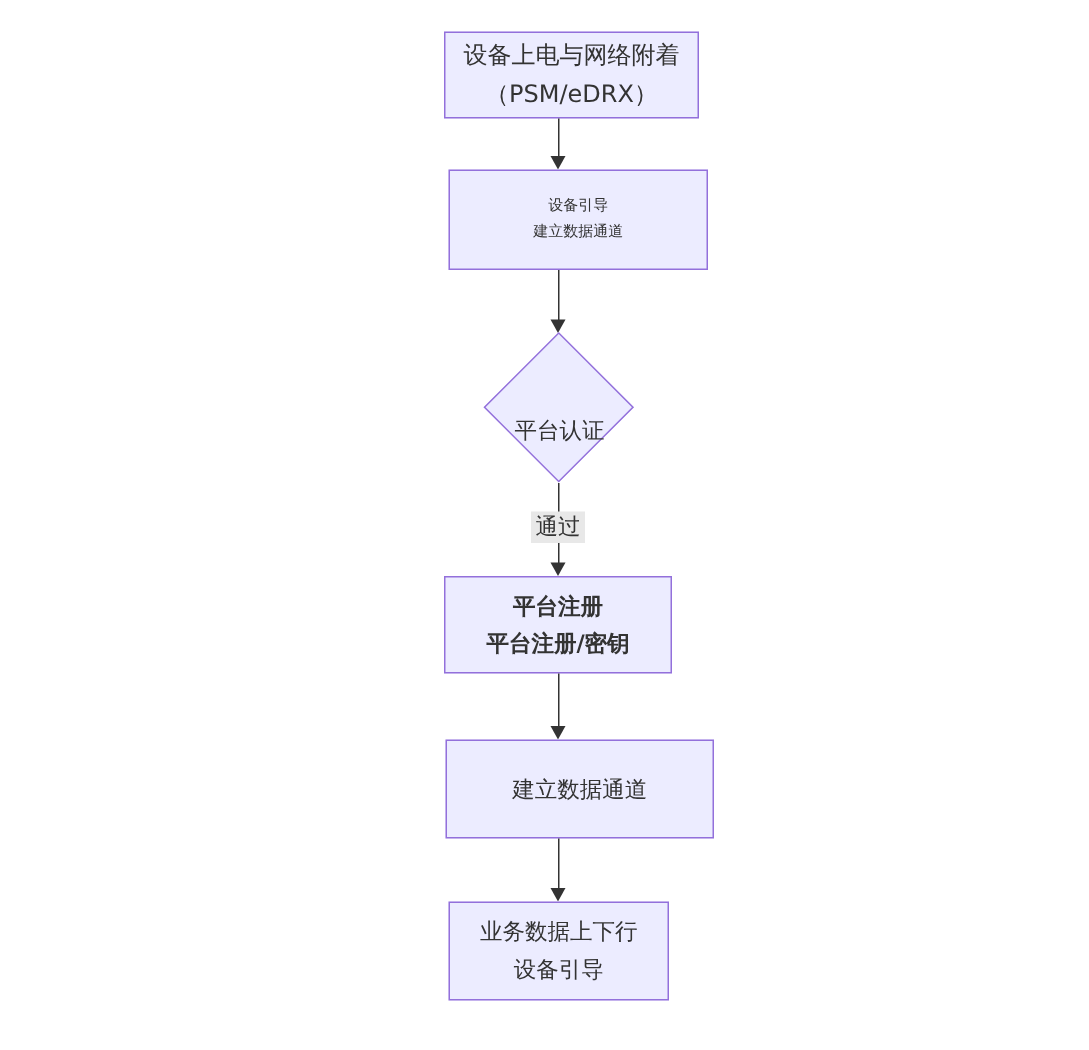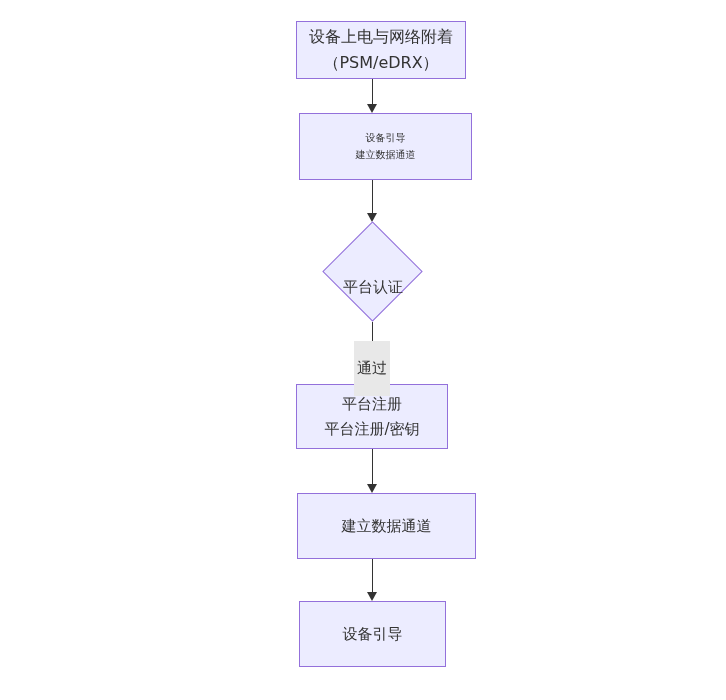--- a/index.html
+++ b/index.html
@@ -24,21 +24,21 @@
     display: flex;
     flex-direction: column;
     align-items: center;
     justify-content: center;
     text-align: center;
     line-height: 1.65;
   }
   .node .line { display: block; white-space: nowrap; }
   .node-power { left: 296px; top: 21px; width: 170px; height: 58px; font-size: 16px; }
   .node-bootstrap { left: 299px; top: 113px; width: 173px; height: 67px; font-size: 10px; }
-  .node-register { left: 296px; top: 384px; width: 152px; height: 65px; font-size: 15px; }
+  .node-register { left: 296px; top: 384px; width: 152px; height: 65px; font-size: 15px; font-weight: bold; }
   .node-channel { left: 297px; top: 493px; width: 179px; height: 66px; font-size: 15px; }
   .node-business { left: 299px; top: 601px; width: 147px; height: 66px; font-size: 15px; }
 
   .diamond-shape {
     position: absolute;
     left: 337px; top: 236px;
     width: 71px; height: 71px;
     box-sizing: border-box;
     background: #ECECFF;
     border: 1px solid #9370DB;
@@ -68,21 +68,21 @@
     border-right: 5px solid transparent;
     border-top: 9px solid #333333;
   }
   .edge-label {
     position: absolute;
     left: 372px; top: 341px;
     transform: translateX(-50%);
     background: #e8e8e8;
     color: #333333;
     font-size: 15px;
-    padding: 18px 3px;
+    padding: 1px 3px;
     white-space: nowrap;
     z-index: 2;
   }
 </style>
 </head>
 <body>
 
 <div class="canvas">
 
   <div class="node node-power">
@@ -117,16 +117,17 @@
   <div class="edge-head" style="top:484px;"></div>
 
   <div class="node node-channel">
     <span class="line">建立数据通道</span>
   </div>
 
   <div class="edge-line" style="top:559px; height:35px;"></div>
   <div class="edge-head" style="top:592px;"></div>
 
   <div class="node node-business">
+    <span class="line">业务数据上下行</span>
     <span class="line">设备引导</span>
   </div>
 
 </div>
 
 </body></html>

